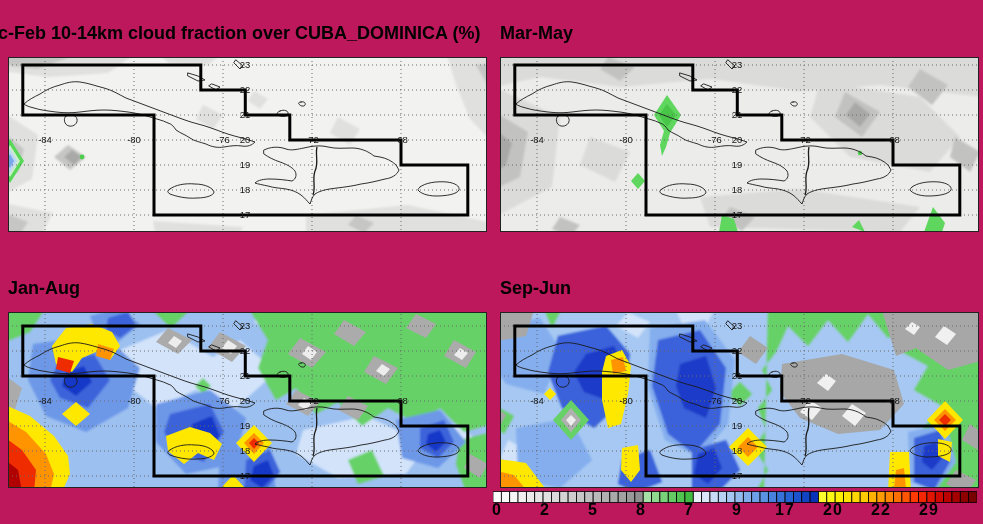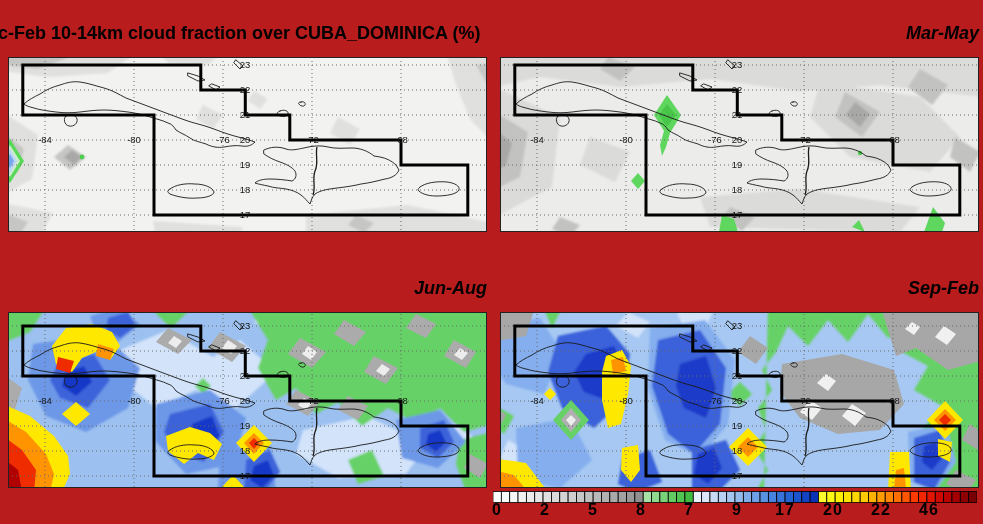--- a/index.html
+++ b/index.html
@@ -1,20 +1,20 @@
 <!DOCTYPE html>
 <html><head>
 <meta charset="utf-8">
 <style>
   html,body{margin:0;padding:0;}
   body{width:983px;height:524px;position:relative;background:#fff;
        font-family:"Liberation Sans",sans-serif;overflow:hidden;}
-  .fig{position:absolute;left:0;top:0;width:983px;height:524px;background:#b91c1c;}
+  .fig{position:absolute;left:0;top:0;width:983px;height:524px;background:#be185d;}
   .title{position:absolute;font-weight:bold;font-size:18px;color:#000;white-space:nowrap;}
-  .title.center{text-align:right;font-style:italic;}
+  .title.center{text-align:left;}
   .panel{position:absolute;}
   svg.map{display:block;}
   .gl{stroke:#6b6b6b;stroke-width:1;stroke-dasharray:1 3;fill:none;}
   .tick{font-family:"Liberation Sans",sans-serif;font-size:9.5px;fill:#161616;text-anchor:middle;}
   .coastline{fill:none;stroke:#1a1a1a;stroke-width:0.9;stroke-linejoin:round;stroke-linecap:round;}
   .borderline{fill:none;stroke:#1a1a1a;stroke-width:1.3;}
   .region{fill:none;stroke:#000;stroke-width:3;}
   .frame{fill:none;stroke:#222;stroke-width:1;}
   #cbar{position:absolute;left:493px;top:489px;width:484px;height:12px;}
   #cbar-labels{position:absolute;left:493px;top:501px;width:484px;height:22px;}
@@ -41,22 +41,22 @@
       <path class="borderline" d="M309,90 C307,98 311,106 307,114 C304,122 308,130 305,138"></path>
       <path class="coastline" d="M412,130 C417,126 428,124 439,125 C447,126 452,129 451,133 C449,137 439,139 428,139 C419,139 412,136 410,133 C410,132 411,131 412,130 Z"></path>
     </g>
   </defs>
 </svg>
 
 <div class="fig">
 
   <div class="title" style="left:-2px;top:23px;">c-Feb 10-14km cloud fraction over CUBA_DOMINICA (%)</div>
   <div class="title center" style="left:500px;top:23px;width:479px;">Mar-May</div>
-  <div class="title center" style="left:8px;top:278px;width:479px;">Jun-Aug</div>
-  <div class="title center" style="left:500px;top:278px;width:479px;">Sep-Feb</div>
+  <div class="title center" style="left:8px;top:278px;width:479px;">Jan-Aug</div>
+  <div class="title center" style="left:500px;top:278px;width:479px;">Sep-Jun</div>
 
   <div class="panel" style="left:8px;top:57px;">
     <svg class="map" width="479" height="175" viewBox="0 0 479 175" preserveAspectRatio="none">
       <rect x="0" y="0" width="479" height="175" fill="#f2f2f0"></rect>
       <g class="field">
         <g filter="url(#soft)">
           <g fill="#e0e0de">
             <path d="M-5,-5 L130,-5 L100,16 L40,20 L-5,14 Z"></path>
             <path d="M150,-5 L215,-5 L200,8 L160,6 Z"></path>
             <path d="M438,-5 L484,-5 L484,85 L462,62 L448,28 Z"></path>
@@ -504,16 +504,16 @@
   <div id="cbar-labels">
       <span class="cb-num" style="left: 4px;">0</span>
       <span class="cb-num" style="left: 52px;">2</span>
       <span class="cb-num" style="left: 100px;">5</span>
       <span class="cb-num" style="left: 148px;">8</span>
       <span class="cb-num" style="left: 196px;">7</span>
       <span class="cb-num" style="left: 244px;">9</span>
       <span class="cb-num" style="left: 292px;">17</span>
       <span class="cb-num" style="left: 340px;">20</span>
       <span class="cb-num" style="left: 388px;">22</span>
-      <span class="cb-num" style="left: 436px;">46</span>
+      <span class="cb-num" style="left: 436px;">29</span>
     </div>
 
 </div>
 
 </body></html>

